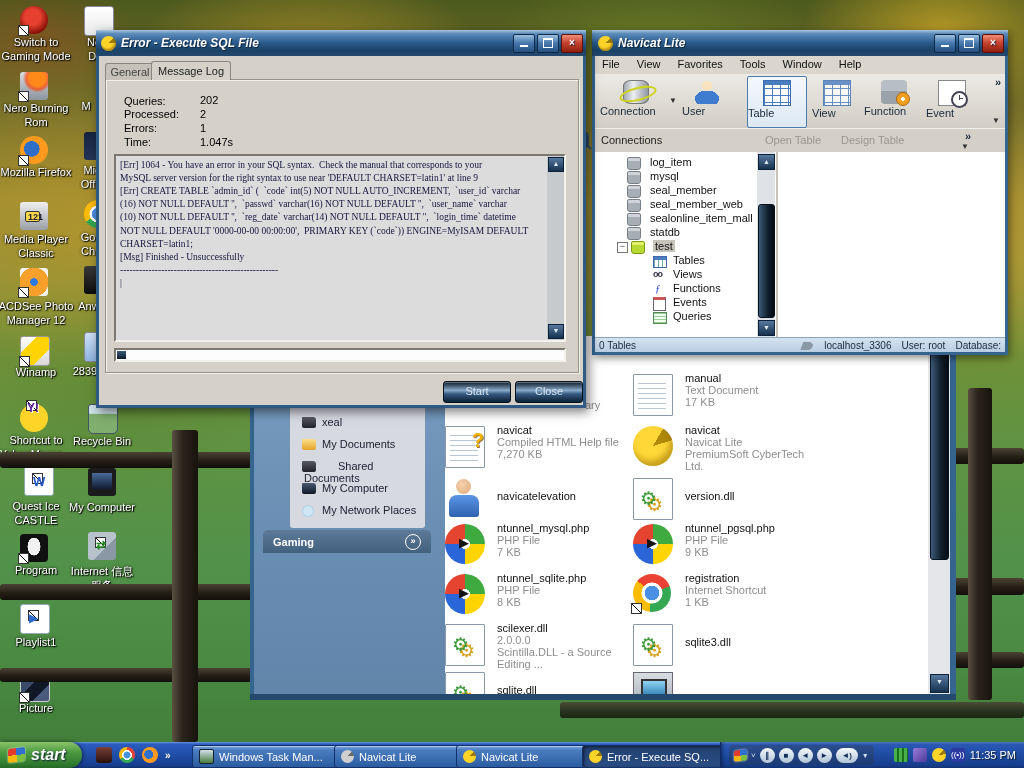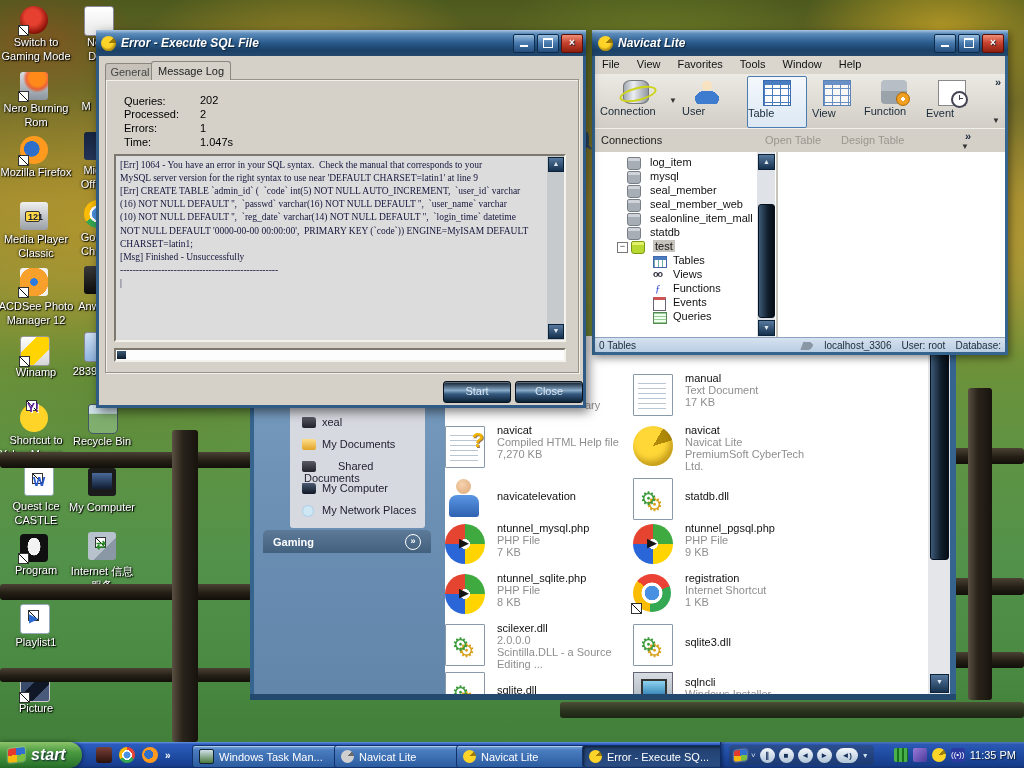--- a/index.html
+++ b/index.html
@@ -319,21 +319,21 @@
         <div class="fi fi-nav"></div>
         <div style="margin-left:52px">
           <div class="tname">navicat</div>
           <div class="tsub">Navicat Lite</div>
           <div class="tsub">PremiumSoft CyberTech Ltd.</div>
         </div>
       </div>
       <div class="tile" style="left:188px;top:140px">
         <div class="fi fpage fi-dll"></div>
         <div style="margin-left:52px;padding-top:14px">
-          <div class="tname">statdb.dll</div>
+          <div class="tname">version.dll</div>
         </div>
       </div>
       <div class="tile" style="left:188px;top:186px">
         <div class="fi fi-disc"></div>
         <div style="margin-left:52px">
           <div class="tname">ntunnel_pgsql.php</div>
           <div class="tsub">PHP File</div>
           <div class="tsub">9 KB</div>
         </div>
       </div>
@@ -346,24 +346,20 @@
         </div>
       </div>
       <div class="tile" style="left:188px;top:286px">
         <div class="fi fpage fi-dll"></div>
         <div style="margin-left:52px;padding-top:14px">
           <div class="tname">sqlite3.dll</div>
         </div>
       </div>
       <div class="tile" style="left:188px;top:334px">
         <div class="fi fi-msi"></div>
-        <div style="margin-left:52px;padding-top:6px">
-          <div class="tname">sqlncli</div>
-          <div class="tsub">Windows Installer Package</div>
-        </div>
       </div>
     </div>
 
     <div class="abs" style="left:678px;top:0;width:22px;height:358px;background:#e4e6ea">
       <div class="abs scroll-thumb" style="left:2px;top:0;width:17px;height:222px"></div>
       <div class="abs scroll-btn" style="left:2px;top:338px;width:17px;height:17px">▼</div>
     </div>
     <div class="abs" style="left:700px;top:0;width:6px;height:364px;background:#35648f"></div>
     <div class="abs" style="left:0;top:358px;width:706px;height:6px;background:#24496e"></div>
   </div>

